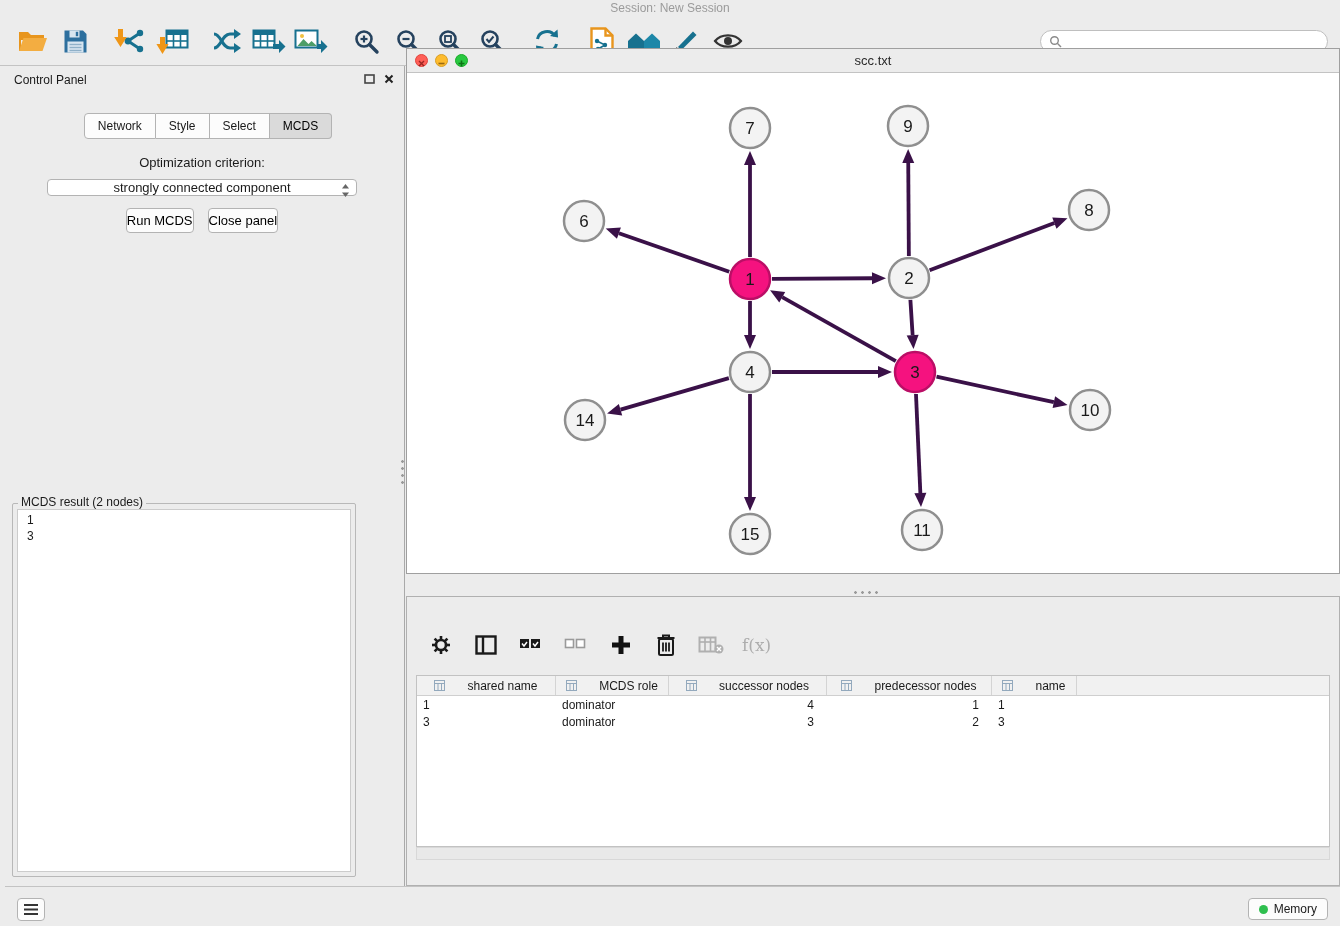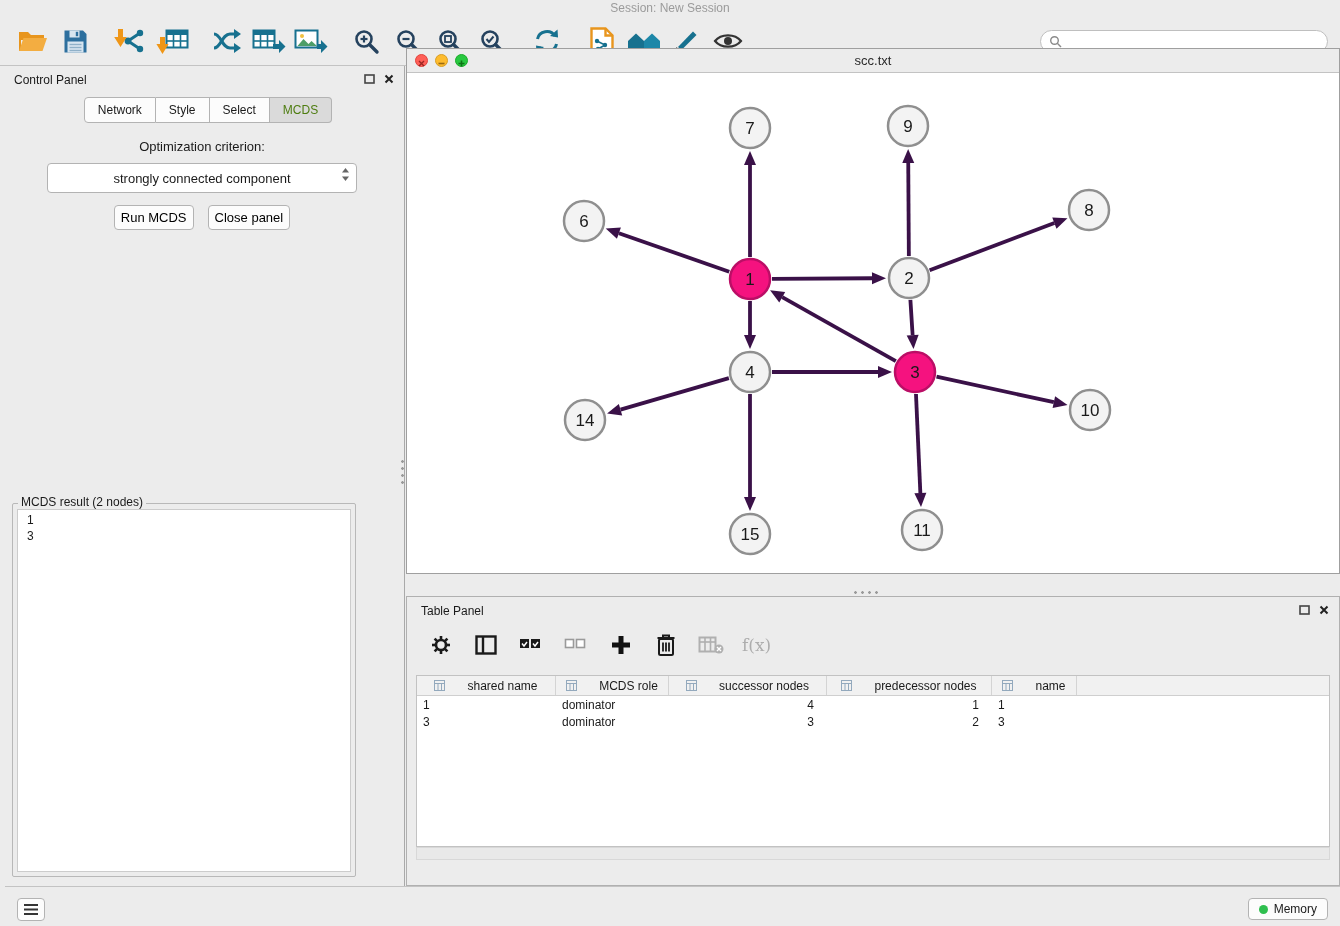--- a/index.html
+++ b/index.html
@@ -18,33 +18,33 @@
   #search-wrap{margin-left:auto;width:288px;height:23px;border:1px solid #bfbfbf;border-radius:12px;
                background:#fff;display:flex;align-items:center;padding:0 8px;box-sizing:border-box;gap:5px;}
   #search-input{border:none;outline:none;flex:1;font-size:12px;background:transparent;font-family:inherit;}
 
   
   #control-panel{position:absolute;left:0;top:66px;width:405px;height:820px;background:#ececec;
                  border-right:1px solid #a9a9a9;box-sizing:border-box;}
   .panel-head{position:relative;height:28px;}
   .panel-title{position:absolute;left:14px;top:7px;font-size:12px;}
   .panel-icons{position:absolute;right:10px;top:8px;display:flex;gap:9px;align-items:center;}
-  .seg-row{display:flex;justify-content:center;margin-top:3px;padding-left:12px;}
+  .seg-row{display:flex;justify-content:center;margin-top:19px;padding-left:12px;}
   .seg-btn{font-size:12px;line-height:1;padding:6px 13px;background:#fcfcfc;border:1px solid #b3b3b3;
            border-left:none;color:#1a1a1a;}
   .seg-btn:first-child{border-left:1px solid #b3b3b3;border-radius:4px 0 0 4px;}
   .seg-btn:last-child{border-radius:0 4px 4px 0;}
-  .seg-btn.active{background:#dadada;color:#4d7c0f;}
+  .seg-btn.active{background:#dadada;color:#000000;}
   #opt-label{margin-top:16px;text-align:center;font-size:13px;}
-  #criterion-select{margin:9px auto 0;width:310px;height:30px;background:#fff;border:1px solid #b3b3b3;
+  #criterion-select{margin:9px auto 0;width:310px;height:17px;background:#fff;border:1px solid #b3b3b3;
                     border-radius:4px;position:relative;display:flex;align-items:center;justify-content:center;
                     font-size:13px;box-sizing:border-box;}
   #criterion-arrows{position:absolute;right:6px;top:3px;}
   .btn-row{display:flex;justify-content:center;gap:14px;margin-top:12px;}
-  .push-btn{font-size:13px;padding:4px 6px;background:#fcfcfc;border:1px solid #b3b3b3;border-radius:4px;text-align:right;}
+  .push-btn{font-size:13px;padding:4px 0;background:#fcfcfc;border:1px solid #b3b3b3;border-radius:4px;text-align:right;}
   #result-group{position:absolute;left:12px;top:429px;width:344px;height:382px;}
   #result-title{position:absolute;left:6px;top:0;font-size:12px;background:#ececec;padding:0 3px;z-index:2;}
   #result-border{position:absolute;left:0;top:8px;right:0;bottom:0;border:1px solid #b8b8b8;border-radius:2px;}
   #result-text{position:absolute;left:5px;top:14px;right:5px;bottom:5px;background:#fff;border:1px solid #cccccc;
                font-size:12px;line-height:16px;padding:2px 0 0 9px;}
 
   
   #network-panel{position:absolute;left:406px;top:48px;width:934px;height:526px;background:#fff;
                  border:1px solid #9f9f9f;box-sizing:border-box;}
   #net-titlebar{position:relative;height:23px;background:#ececec;border-bottom:1px solid #c3c3c3;}
@@ -369,31 +369,20 @@
         <circle cx="515" cy="458" r="20" fill="#f3f3f3" stroke="#8f8f8f" stroke-width="2.5"></circle>
         <text x="515" y="464" text-anchor="middle" font-size="17" fill="#1a1a1a">11</text>
       </g>
     </svg>
 </div>
 
 <div id="v-grip"></div>
 <div id="h-grip"></div>
 
 <div id="table-panel">
-  <div class="panel-head">
-    <span class="panel-title">Table Panel</span>
-    <span class="panel-icons">
-      <svg width="11" height="10" viewBox="0 0 11 10">
-        <rect x="1" y="1" width="9" height="8" fill="none" stroke="#444" stroke-width="1.6"></rect>
-      </svg>
-      <svg width="10" height="10" viewBox="0 0 10 10">
-        <path d="M1.5 1.5 L8.5 8.5 M8.5 1.5 L1.5 8.5" stroke="#222" stroke-width="2"></path>
-      </svg>
-    </span>
-  </div>
   <div id="tp-toolbar">
     <div class="tp-btn">
       <svg width="22" height="22" viewBox="0 0 22 22">
         <g stroke="#1a1a1a" stroke-width="2.6">
           <line x1="11" y1="2" x2="11" y2="6"></line>
             <line x1="11" y1="16" x2="11" y2="20"></line>
           <line x1="2" y1="11" x2="6" y2="11"></line>
             <line x1="16" y1="11" x2="20" y2="11"></line>
           <line x1="4.6" y1="4.6" x2="7.4" y2="7.4"></line>
             <line x1="14.6" y1="14.6" x2="17.4" y2="17.4"></line>

